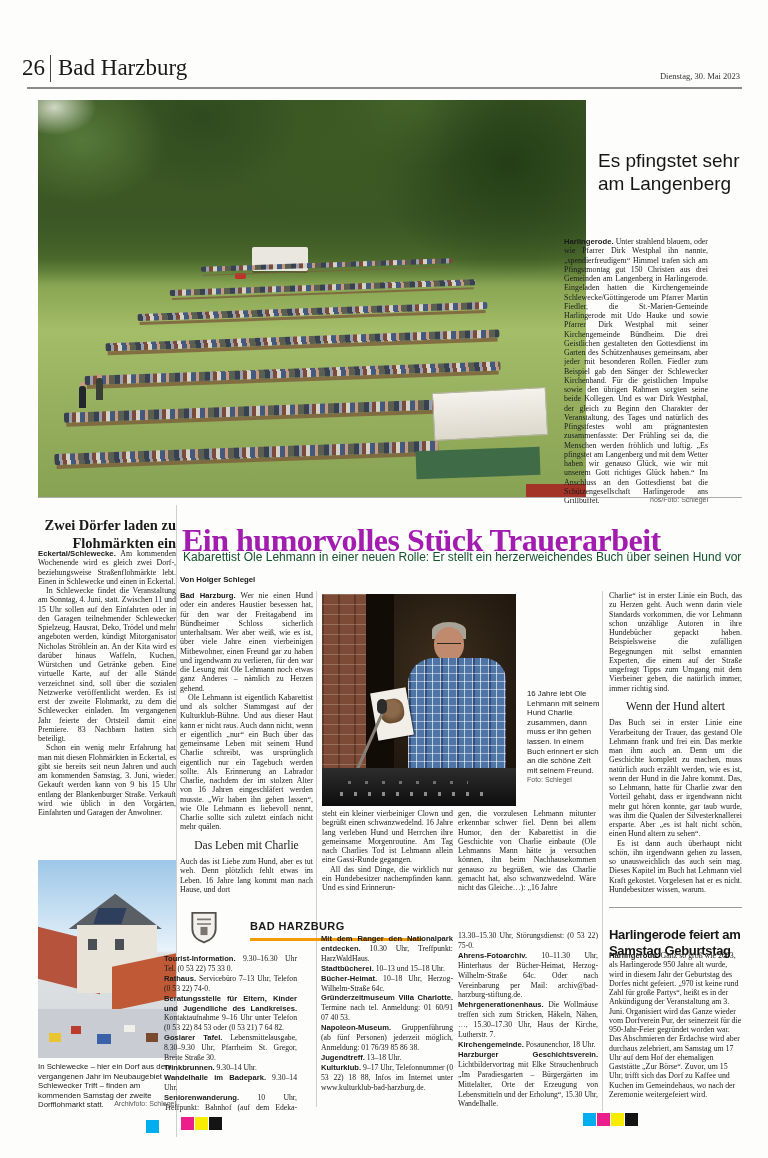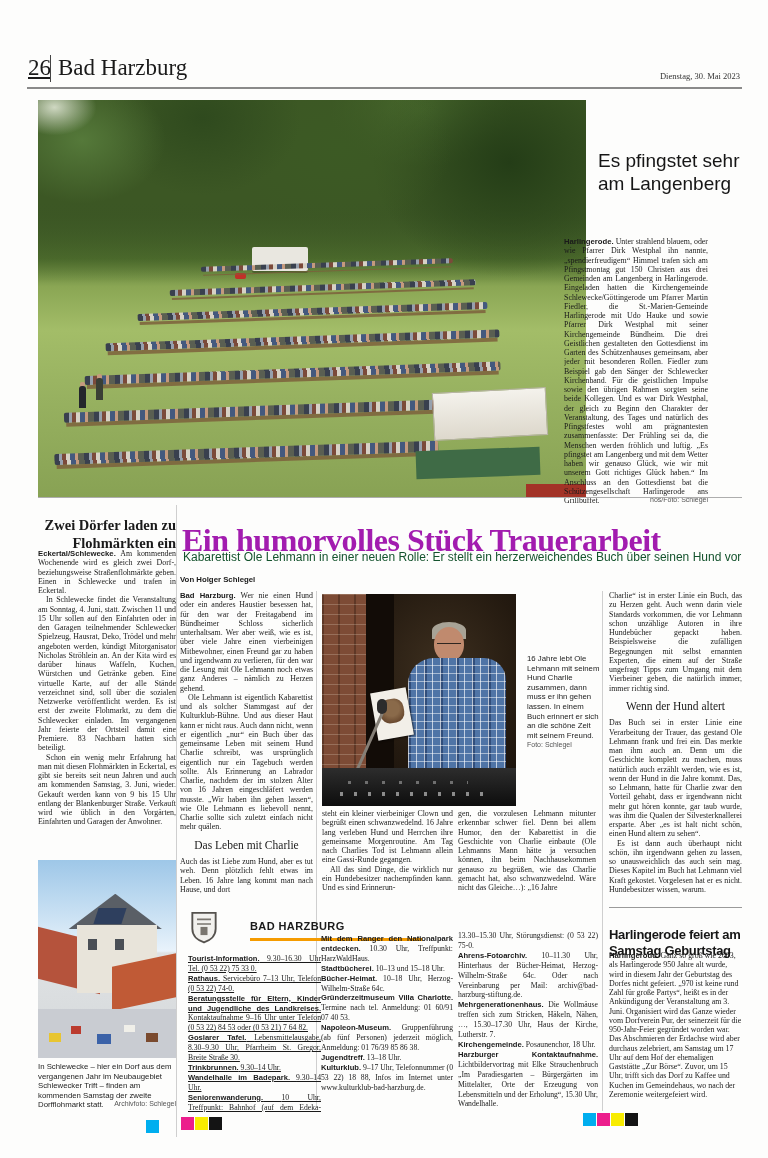--- a/index.html
+++ b/index.html
@@ -1,19 +1,19 @@
 <!DOCTYPE html>
 <html lang="de"><head>
 <meta charset="utf-8">
 <style>
   html,body{margin:0;padding:0;background:#e8e8e8;}
   .page{position:relative;width:768px;height:1158px;background:#fdfdfc;overflow:hidden;
         font-family:"Liberation Serif",serif;color:#1a1a1a;}
   
-  .hdr-num{position:absolute;left:28px;top:56px;font:400 23px/1 "Liberation Serif",serif;text-decoration:underline;}
+  .hdr-num{position:absolute;left:22px;top:56px;font:400 23px/1 "Liberation Serif",serif;}
   .hdr-sep{position:absolute;left:50px;top:55px;width:1px;height:27px;background:#444;}
   .hdr-title{position:absolute;left:58px;top:56px;font:400 23px/1 "Liberation Serif",serif;}
   .hdr-date{position:absolute;right:28px;top:72px;font:400 8.5px/1 "Liberation Serif",serif;color:#333;}
   .hdr-rule{position:absolute;left:27px;top:87px;width:715px;height:1.5px;background:#8a8a8a;}
   
   .rule-main{position:absolute;left:38px;top:497px;width:704px;height:1px;background:#adadad;}
   .v-rule{position:absolute;width:1px;background:#cfcfcf;}
   .vr-left{left:176px;top:505px;height:632px;}
   .vr-c1{left:316px;top:591px;height:516px;}
   .vr-c4{left:602px;top:591px;height:520px;}
@@ -40,32 +40,32 @@
   
   .ma-headline{position:absolute;left:182px;top:501px;width:562px;white-space:nowrap;
                font:bold 32px/36px "Liberation Serif",serif;letter-spacing:-0.5px;color:#a21caf;}
   .ma-subhead{position:absolute;left:183px;top:550px;width:560px;white-space:nowrap;
               font:400 12px/15px "Liberation Sans",sans-serif;color:#14532d;}
   .ma-byline{position:absolute;left:180px;top:576px;font:bold 7.8px/1 "Liberation Sans",sans-serif;}
   .ma-col1{left:180px;top:591px;width:133px;height:318px;overflow:hidden;}
   .ma-col2{left:322px;top:809px;width:131px;height:100px;overflow:hidden;}
   .ma-col3{left:458px;top:809px;width:138px;height:100px;overflow:hidden;}
   .ma-col4{left:609px;top:591px;width:133px;height:318px;overflow:hidden;}
-  .ma-caption{left:527px;top:654px;width:73px;}
+  .ma-caption{left:527px;top:689px;width:73px;}
   
   .bd-title{position:absolute;left:609px;top:916px;width:136px;
             font:bold 13px/16px "Liberation Sans",sans-serif;letter-spacing:-0.3px;color:#161616;}
   .bd-body{left:609px;top:951px;width:133px;height:168px;text-align:left;overflow:hidden;}
   
   .crest{position:absolute;left:190px;top:911px;width:28px;height:33px;}
   .ib-title{position:absolute;left:250px;top:921px;font:bold 11px/1 "Liberation Sans",sans-serif;
             letter-spacing:.4px;color:#1a1a1a;}
   .ib-rule{position:absolute;left:250px;top:938px;width:172px;height:3px;background:#f59b00;}
   .ib-col{position:absolute;font:7.7px/8.9px "Liberation Serif",serif;text-align:justify;overflow:hidden;}
-  .ib-c1{left:188px;top:954px;width:133px;height:160px;text-decoration:underline;}
+  .ib-c1{left:164px;top:954px;width:133px;height:160px;}
   .ib-c2{left:321px;top:934px;width:132px;height:180px;}
   .ib-c3{left:458px;top:931px;width:140px;height:186px;}
   .entry{margin:0;}
   .en{font:bold 7.6px "Liberation Sans",sans-serif;}
   .et{font:7.7px "Liberation Serif",serif;}
   .disclaimer{margin-top:7px;font:italic 8px/10px "Liberation Serif",serif;text-align:left;}
   
   .reg{position:absolute;width:13px;height:13px;}
   .rl-c{left:146px;top:1120px;} .rl-m{left:181px;top:1117px;} .rl-y{left:195px;top:1117px;} .rl-k{left:209px;top:1117px;}
   .rr-c{left:583px;top:1113px;} .rr-m{left:597px;top:1113px;} .rr-y{left:611px;top:1113px;} .rr-k{left:625px;top:1113px;}
@@ -188,21 +188,21 @@
   </div>
 
   <div class="rule-main"></div>
   <div class="v-rule vr-left"></div>
   <div class="v-rule vr-c1"></div>
   <div class="v-rule vr-c4"></div>
 
   <h2 class="fm-title">Zwei Dörfer laden zu Flohmärkten ein</h2>
   <div class="col fm-body">
     <p class="pp first"><span class="lead">Eckertal/Schlewecke.</span>
-      <span>Am kommenden Wochenende wird es gleich zwei Dorf-, beziehungsweise Straßenflohmärkte geben. Einen in Schlewecke und trafen in Eckertal.</span></p>
+      <span>Am kommenden Wochenende wird es gleich zwei Dorf-, beziehungsweise Straßenflohmärkte lebt. Einen in Schlewecke und einen in Eckertal.</span></p>
     <p class="pp">In Schlewecke findet die Veranstaltung am Sonntag, 4. Juni, statt. Zwischen 11 und 15 Uhr sollen auf den Einfahrten oder in den Garagen teilnehmender Schlewecker Spielzeug, Hausrat, Deko, Trödel und mehr angeboten werden, kündigt Mitorganisator Nicholas Ströhlein an. An der Kita wird es darüber hinaus Waffeln, Kuchen, Würstchen und Getränke geben. Eine virtuelle Karte, auf der alle Stände verzeichnet sind, soll über die sozialen Netzwerke veröffentlicht werden. Es ist erst der zweite Flohmarkt, zu dem die Schlewecker einladen. Im vergangenen Jahr feierte der Ortsteil damit eine Premiere. 83 Nachbarn hatten sich beteiligt.</p>
     <p class="pp">Schon ein wenig mehr Erfahrung hat man mit diesen Flohmärkten in Eckertal, es gibt sie bereits seit neun Jahren und auch am kommenden Samstag, 3. Juni, wieder. Gekauft werden kann von 9 bis 15 Uhr entlang der Blankenburger Straße. Verkauft wird wie üblich in den Vorgärten, Einfahrten und Garagen der Anwohner.</p>
   </div>
   <div class="photo-flea">
     <div class="pfh-roofL"></div>
     <div class="pfh-roofMain"></div>
     <div class="pfh-solar"></div>
     <div class="pfh-house"></div>
     <div class="pfh-win1"></div>
     <div class="pfh-win2"></div>
@@ -297,21 +297,21 @@
     <p class="entry"><span class="en">Napoleon-Museum.</span> <span class="et">Gruppenführung (ab fünf Personen) jederzeit möglich, Anmeldung: 01 76/39 85 86 38.</span></p>
     <p class="entry"><span class="en">Jugendtreff.</span> <span class="et">13–18 Uhr.</span></p>
     <p class="entry"><span class="en">Kulturklub.</span> <span class="et">9–17 Uhr, Telefonnummer (0 53 22) 18 88, Infos im Internet unter www.kulturklub-bad-harzburg.de.</span></p>
 
   </div>
   <div class="ib-col ib-c3">
     <p class="entry"><span class="en"></span> <span class="et">13.30–15.30 Uhr, Störungsdienst: (0 53 22) 75-0.</span></p>
     <p class="entry"><span class="en">Ahrens-Fotoarchiv.</span> <span class="et">10–11.30 Uhr, Hinterhaus der Bücher-Heimat, Herzog-Wilhelm-Straße 64c. Oder nach Vereinbarung per Mail: archiv@bad-harzburg-stiftung.de.</span></p>
     <p class="entry"><span class="en">Mehrgenerationenhaus.</span> <span class="et">Die Wollmäuse treffen sich zum Stricken, Häkeln, Nähen, …, 15.30–17.30 Uhr, Haus der Kirche, Lutherstr. 7.</span></p>
     <p class="entry"><span class="en">Kirchengemeinde.</span> <span class="et">Posaunenchor, 18 Uhr.</span></p>
-    <p class="entry"><span class="en">Harzburger Kontaktaufnahme.</span> <span class="et">Lichtbildervortrag mit Elke Strauchenbruch „Im Paradiesgarten – Bürgergärten im Mittelalter, Orte der Erzeugung von Lebensmitteln und der Erholung“, 15.30 Uhr, Wandelhalle.</span></p>
+    <p class="entry"><span class="en">Harzburger Geschichtsverein.</span> <span class="et">Lichtbildervortrag mit Elke Strauchenbruch „Im Paradiesgarten – Bürgergärten im Mittelalter, Orte der Erzeugung von Lebensmitteln und der Erholung“, 15.30 Uhr, Wandelhalle.</span></p>
     <p class="disclaimer">Alle Angaben erfolgen ohne Gewähr</p>
   </div>
 
   <div class="reg rl-c" style="background: rgb(0, 174, 239);"></div>
   <div class="reg rl-m" style="background: rgb(236, 30, 140);"></div>
   <div class="reg rl-y" style="background: rgb(248, 236, 0);"></div>
   <div class="reg rl-k" style="background: rgb(20, 20, 20);"></div>
   <div class="reg rr-c" style="background: rgb(0, 174, 239);"></div>
   <div class="reg rr-m" style="background: rgb(236, 30, 140);"></div>
   <div class="reg rr-y" style="background: rgb(248, 236, 0);"></div>

